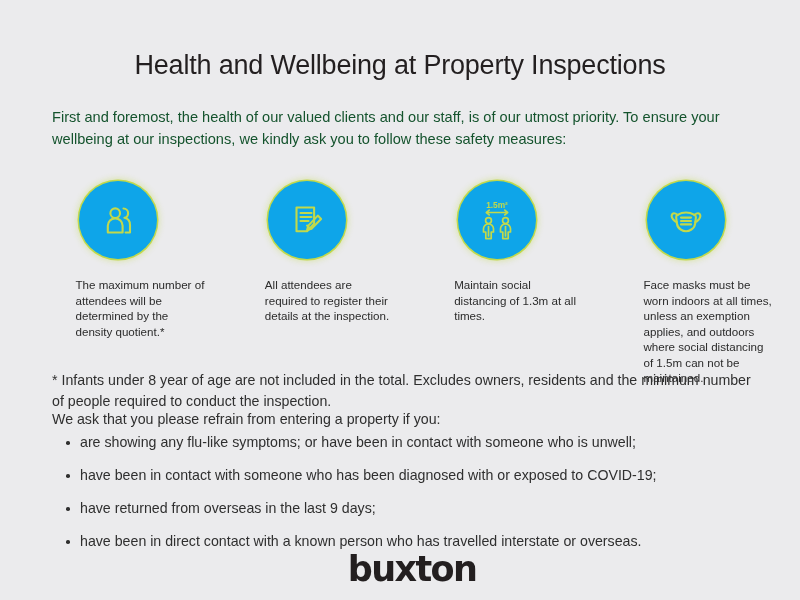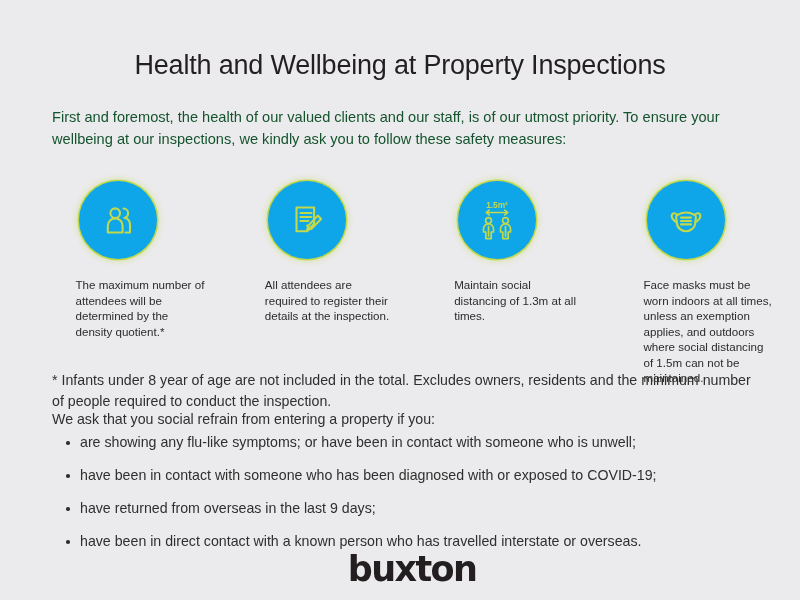--- a/index.html
+++ b/index.html
@@ -217,21 +217,21 @@
           </svg>
         </span>
       </div>
       <div class="caption">Face masks must be worn indoors at all times, unless an exemption applies, and outdoors where social distancing of 1.5m can not be maintained.</div>
     </div>
 
   </div>
 
   <div class="footnote">* Infants under 8 year of age are not included in the total. Excludes owners, residents and the minimum number of people required to conduct the inspection.</div>
 
-  <div class="ask-line">We ask that you social refrain from entering a property if you:</div>
+  <div class="ask-line">We ask that you please refrain from entering a property if you:</div>
 
   <ul class="bullets">
     <li>are showing any flu-like symptoms; or have been in contact with someone who is unwell;</li>
     <li>have been in contact with someone who has been diagnosed with or exposed to COVID-19;</li>
     <li>have returned from overseas in the last 9 days;</li>
     <li>have been in direct contact with a known person who has travelled interstate or overseas.</li>
   </ul>
 
   <div class="logo">buxton</div>
 

